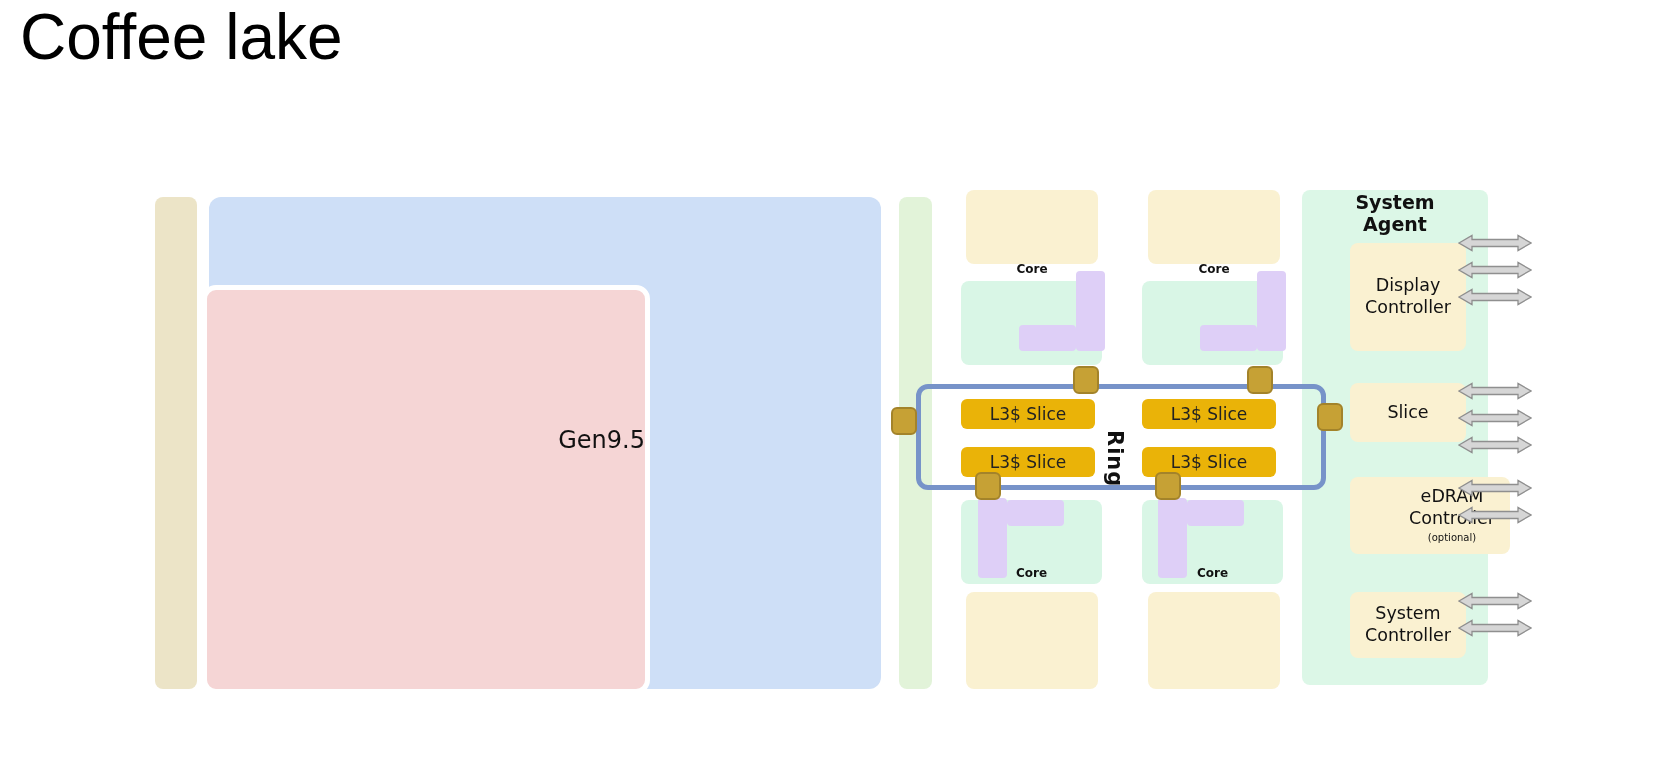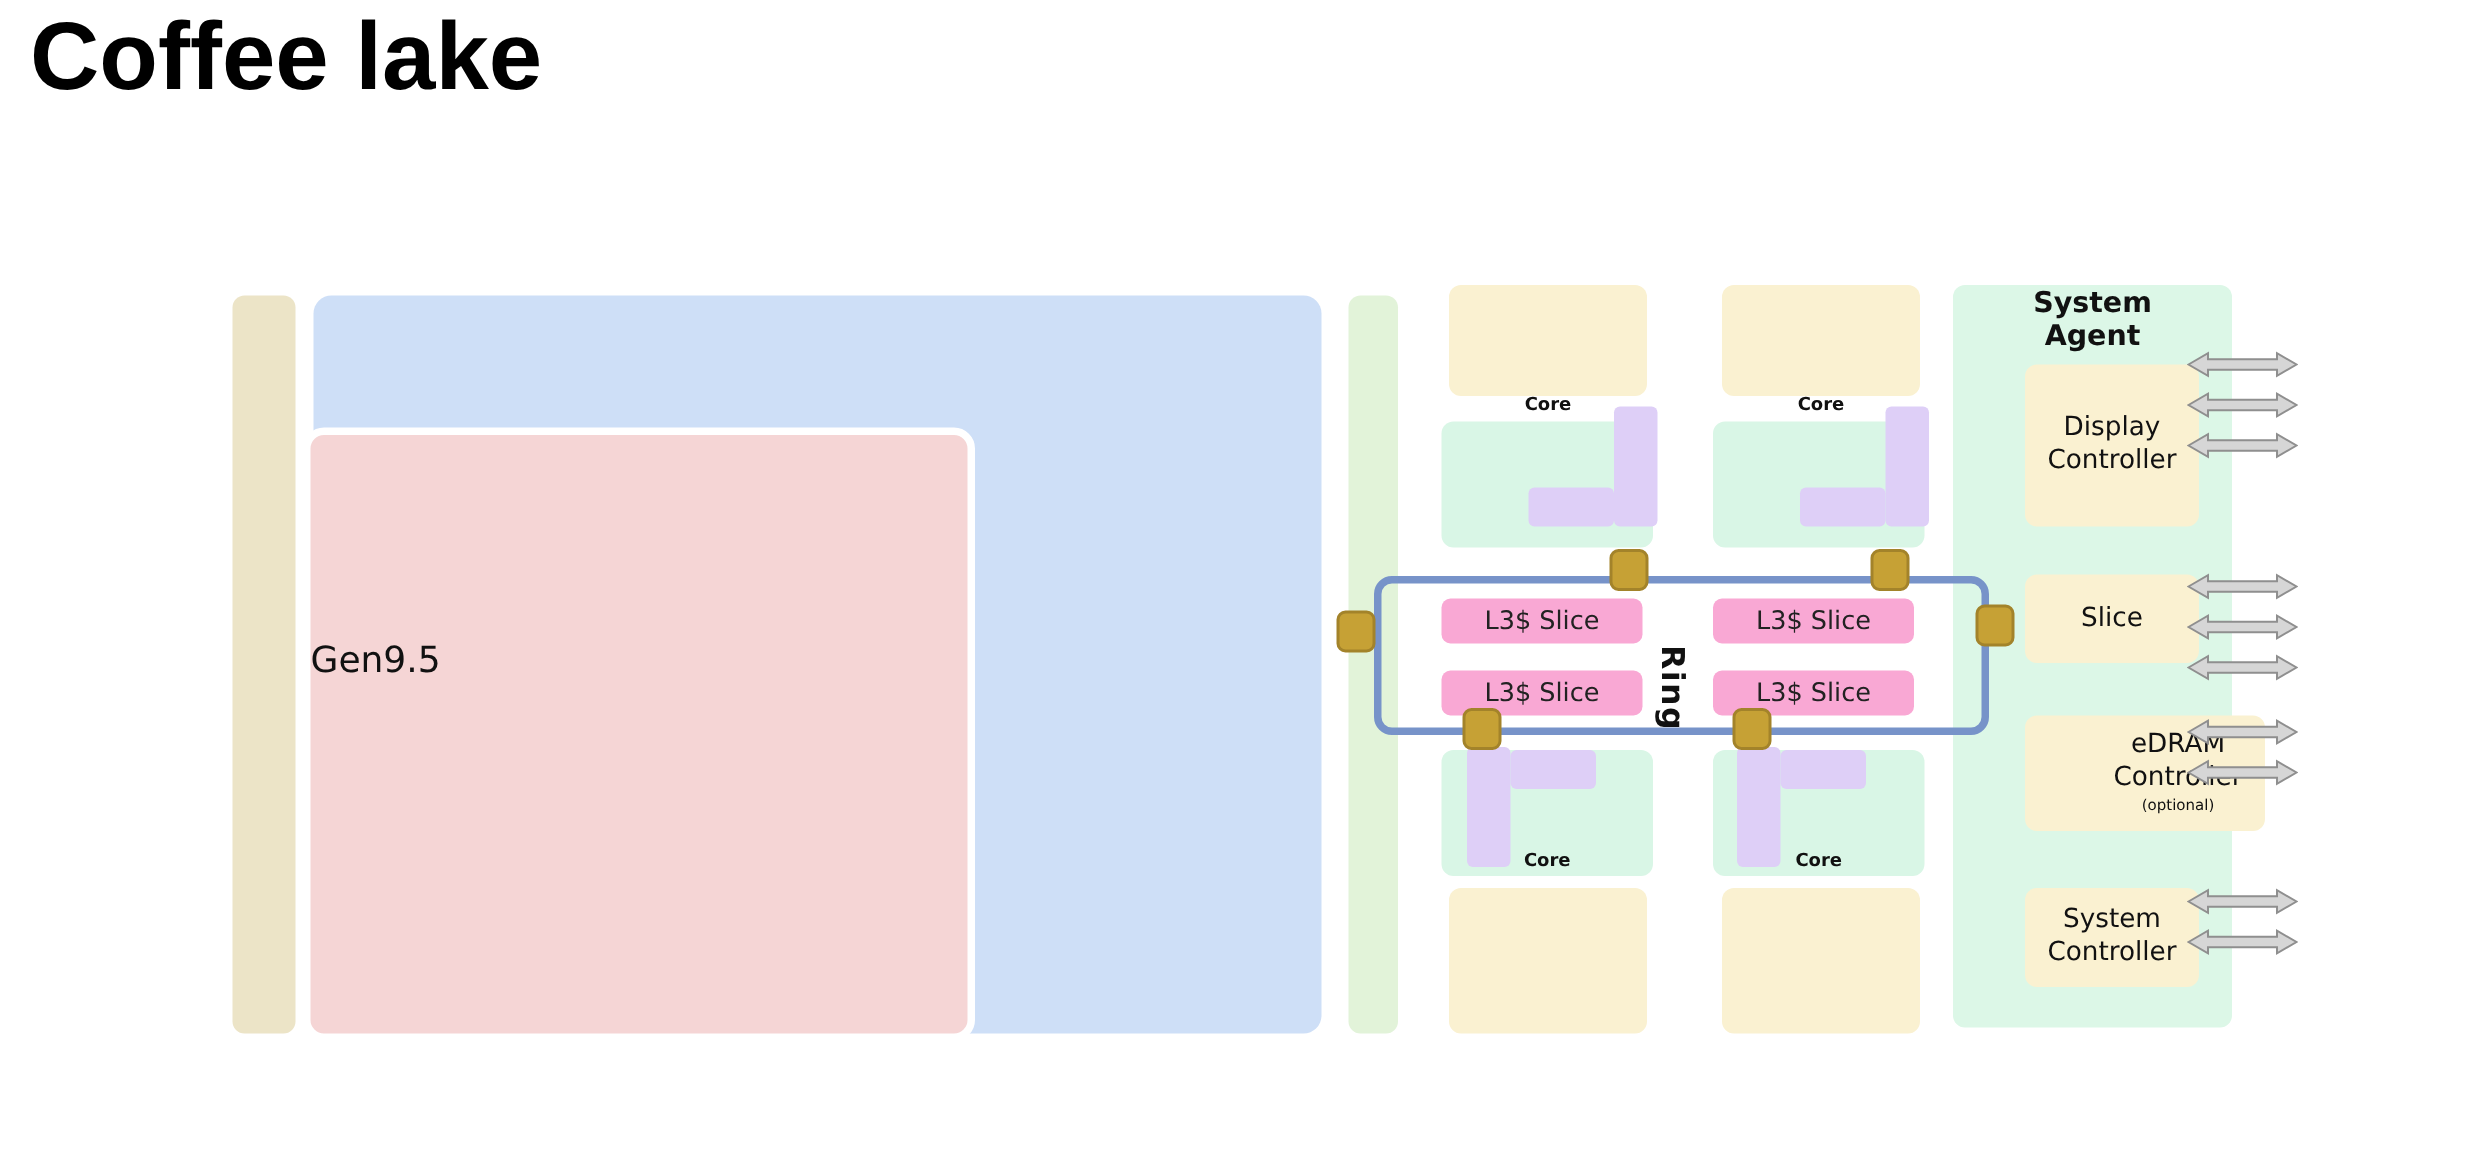--- a/index.html
+++ b/index.html
@@ -1,26 +1,26 @@
 <!DOCTYPE html>
 <html><head>
 <meta charset="utf-8">
 <style>
   html,body{margin:0;padding:0;background:#ffffff;}
   .canvas{position:relative;width:1658px;height:784px;background:#ffffff;overflow:hidden;
           font-family:"DejaVu Sans",sans-serif;}
   .title{position:absolute;left:20px;top:2px;font-size:64px;line-height:1.1;color:#000;
-         font-family:"Liberation Sans",sans-serif;font-weight:700;}
+         font-family:"Liberation Sans",sans-serif;font-weight:400;}
 
   
   .tan-bar{position:absolute;left:155px;top:197px;width:42px;height:492px;background:#ece4c7;border-radius:8px;}
   .blue-block{position:absolute;left:209px;top:197px;width:672px;height:492px;background:#cedff7;border-radius:12px;}
   .pink-block{position:absolute;left:202px;top:285px;width:438px;height:399px;background:#f5d5d5;
               border:5px solid #ffffff;border-radius:14px;}
-  .gpu-label{position:absolute;left:0;top:34%;width:100%;text-align:left;font-size:24px;color:#111;}
+  .gpu-label{position:absolute;left:0;top:34%;width:100%;text-align:right;font-size:24px;color:#111;}
   .green-bar{position:absolute;left:899px;top:197px;width:33px;height:492px;background:#e2f3d9;border-radius:8px;}
 
   
   .sa-panel{position:absolute;left:1302px;top:190px;width:186px;height:495px;background:#dcf7e7;border-radius:8px;}
   .sa-title{position:absolute;left:1345px;top:192px;width:100px;text-align:center;
             font-size:19px;font-weight:bold;color:#111;line-height:1.15;}
   .blk{position:absolute;background:#faf1d1;border-radius:8px;display:flex;flex-direction:column;
        justify-content:center;align-items:center;text-align:center;font-size:17.5px;color:#111;line-height:1.25;}
   .blk-display{left:1350px;top:243px;width:116px;height:108px;}
   .blk-pcie{left:1350px;top:383px;width:116px;height:59px;}
@@ -58,21 +58,21 @@
   .label3{left:961px;top:566px;width:141px;}
   .cream3{left:966px;top:592px;width:132px;height:97px;}
 
   .mint4{left:1142px;top:500px;width:141px;height:84px;}
   .pv4{left:1158px;top:498px;width:29px;height:80px;}
   .pf4{left:1187px;top:500px;width:57px;height:26px;}
   .label4{left:1142px;top:566px;width:141px;}
   .cream4{left:1148px;top:592px;width:132px;height:97px;}
 
   
-  .slice{position:absolute;background:#f9a8d4;border-radius:6px;display:flex;align-items:center;
+  .slice{position:absolute;background:#eab308;border-radius:6px;display:flex;align-items:center;
          justify-content:center;font-size:17px;color:#222;}
   .s1{left:961px;top:399px;width:134px;height:30px;}
   .s2{left:1142px;top:399px;width:134px;height:30px;}
   .s3{left:961px;top:447px;width:134px;height:30px;}
   .s4{left:1142px;top:447px;width:134px;height:30px;}
 
   
   .ring{position:absolute;left:916px;top:384px;width:410px;height:106px;box-sizing:border-box;
         border:5px solid #7793c9;border-radius:12px;background:transparent;}
   .ring-label{position:absolute;left:1103px;top:430px;writing-mode:vertical-rl;

